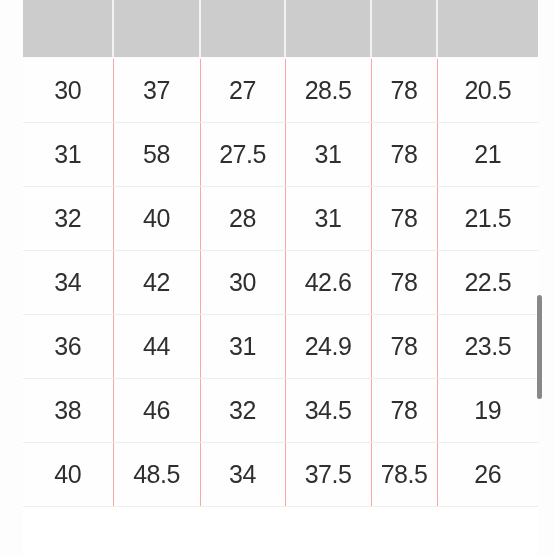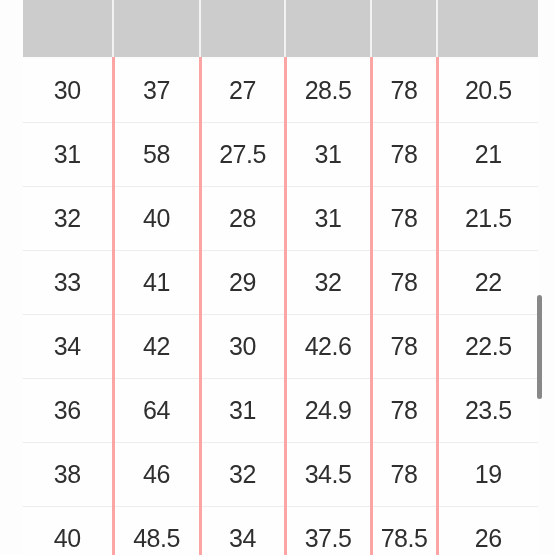--- a/index.html
+++ b/index.html
@@ -70,21 +70,21 @@
     border-bottom: 2px solid #fbfbfb;
     padding: 0;
   }
   table.size-table th:last-child {
     border-right: none;
   }
 
   table.size-table td {
     height: 63px;
     background: #fefefe;
-    border-right: 3px solid #fca5a5;
+    border-right: 1px solid #fca5a5;
     border-bottom: 1px solid #ededed;
     text-align: center;
     vertical-align: middle;
     padding: 0;
     color: #2f2f2f;
     font-size: 25px;
     font-weight: 400;
     font-family: "Liberation Sans", sans-serif;
     letter-spacing: -0.5px;
   }
@@ -162,38 +162,30 @@
         </tr>
         <tr>
           <td>32</td>
           <td>40</td>
           <td>28</td>
           <td>31</td>
           <td>78</td>
           <td>21.5</td>
         </tr>
         <tr>
-          <td>33</td>
-          <td>41</td>
-          <td>29</td>
-          <td>32</td>
-          <td>78</td>
-          <td>22</td>
-        </tr>
-        <tr>
           <td>34</td>
           <td>42</td>
           <td>30</td>
           <td>42.6</td>
           <td>78</td>
           <td>22.5</td>
         </tr>
         <tr>
           <td>36</td>
-          <td>64</td>
+          <td>44</td>
           <td>31</td>
           <td>24.9</td>
           <td>78</td>
           <td>23.5</td>
         </tr>
         <tr>
           <td>38</td>
           <td>46</td>
           <td>32</td>
           <td>34.5</td>

